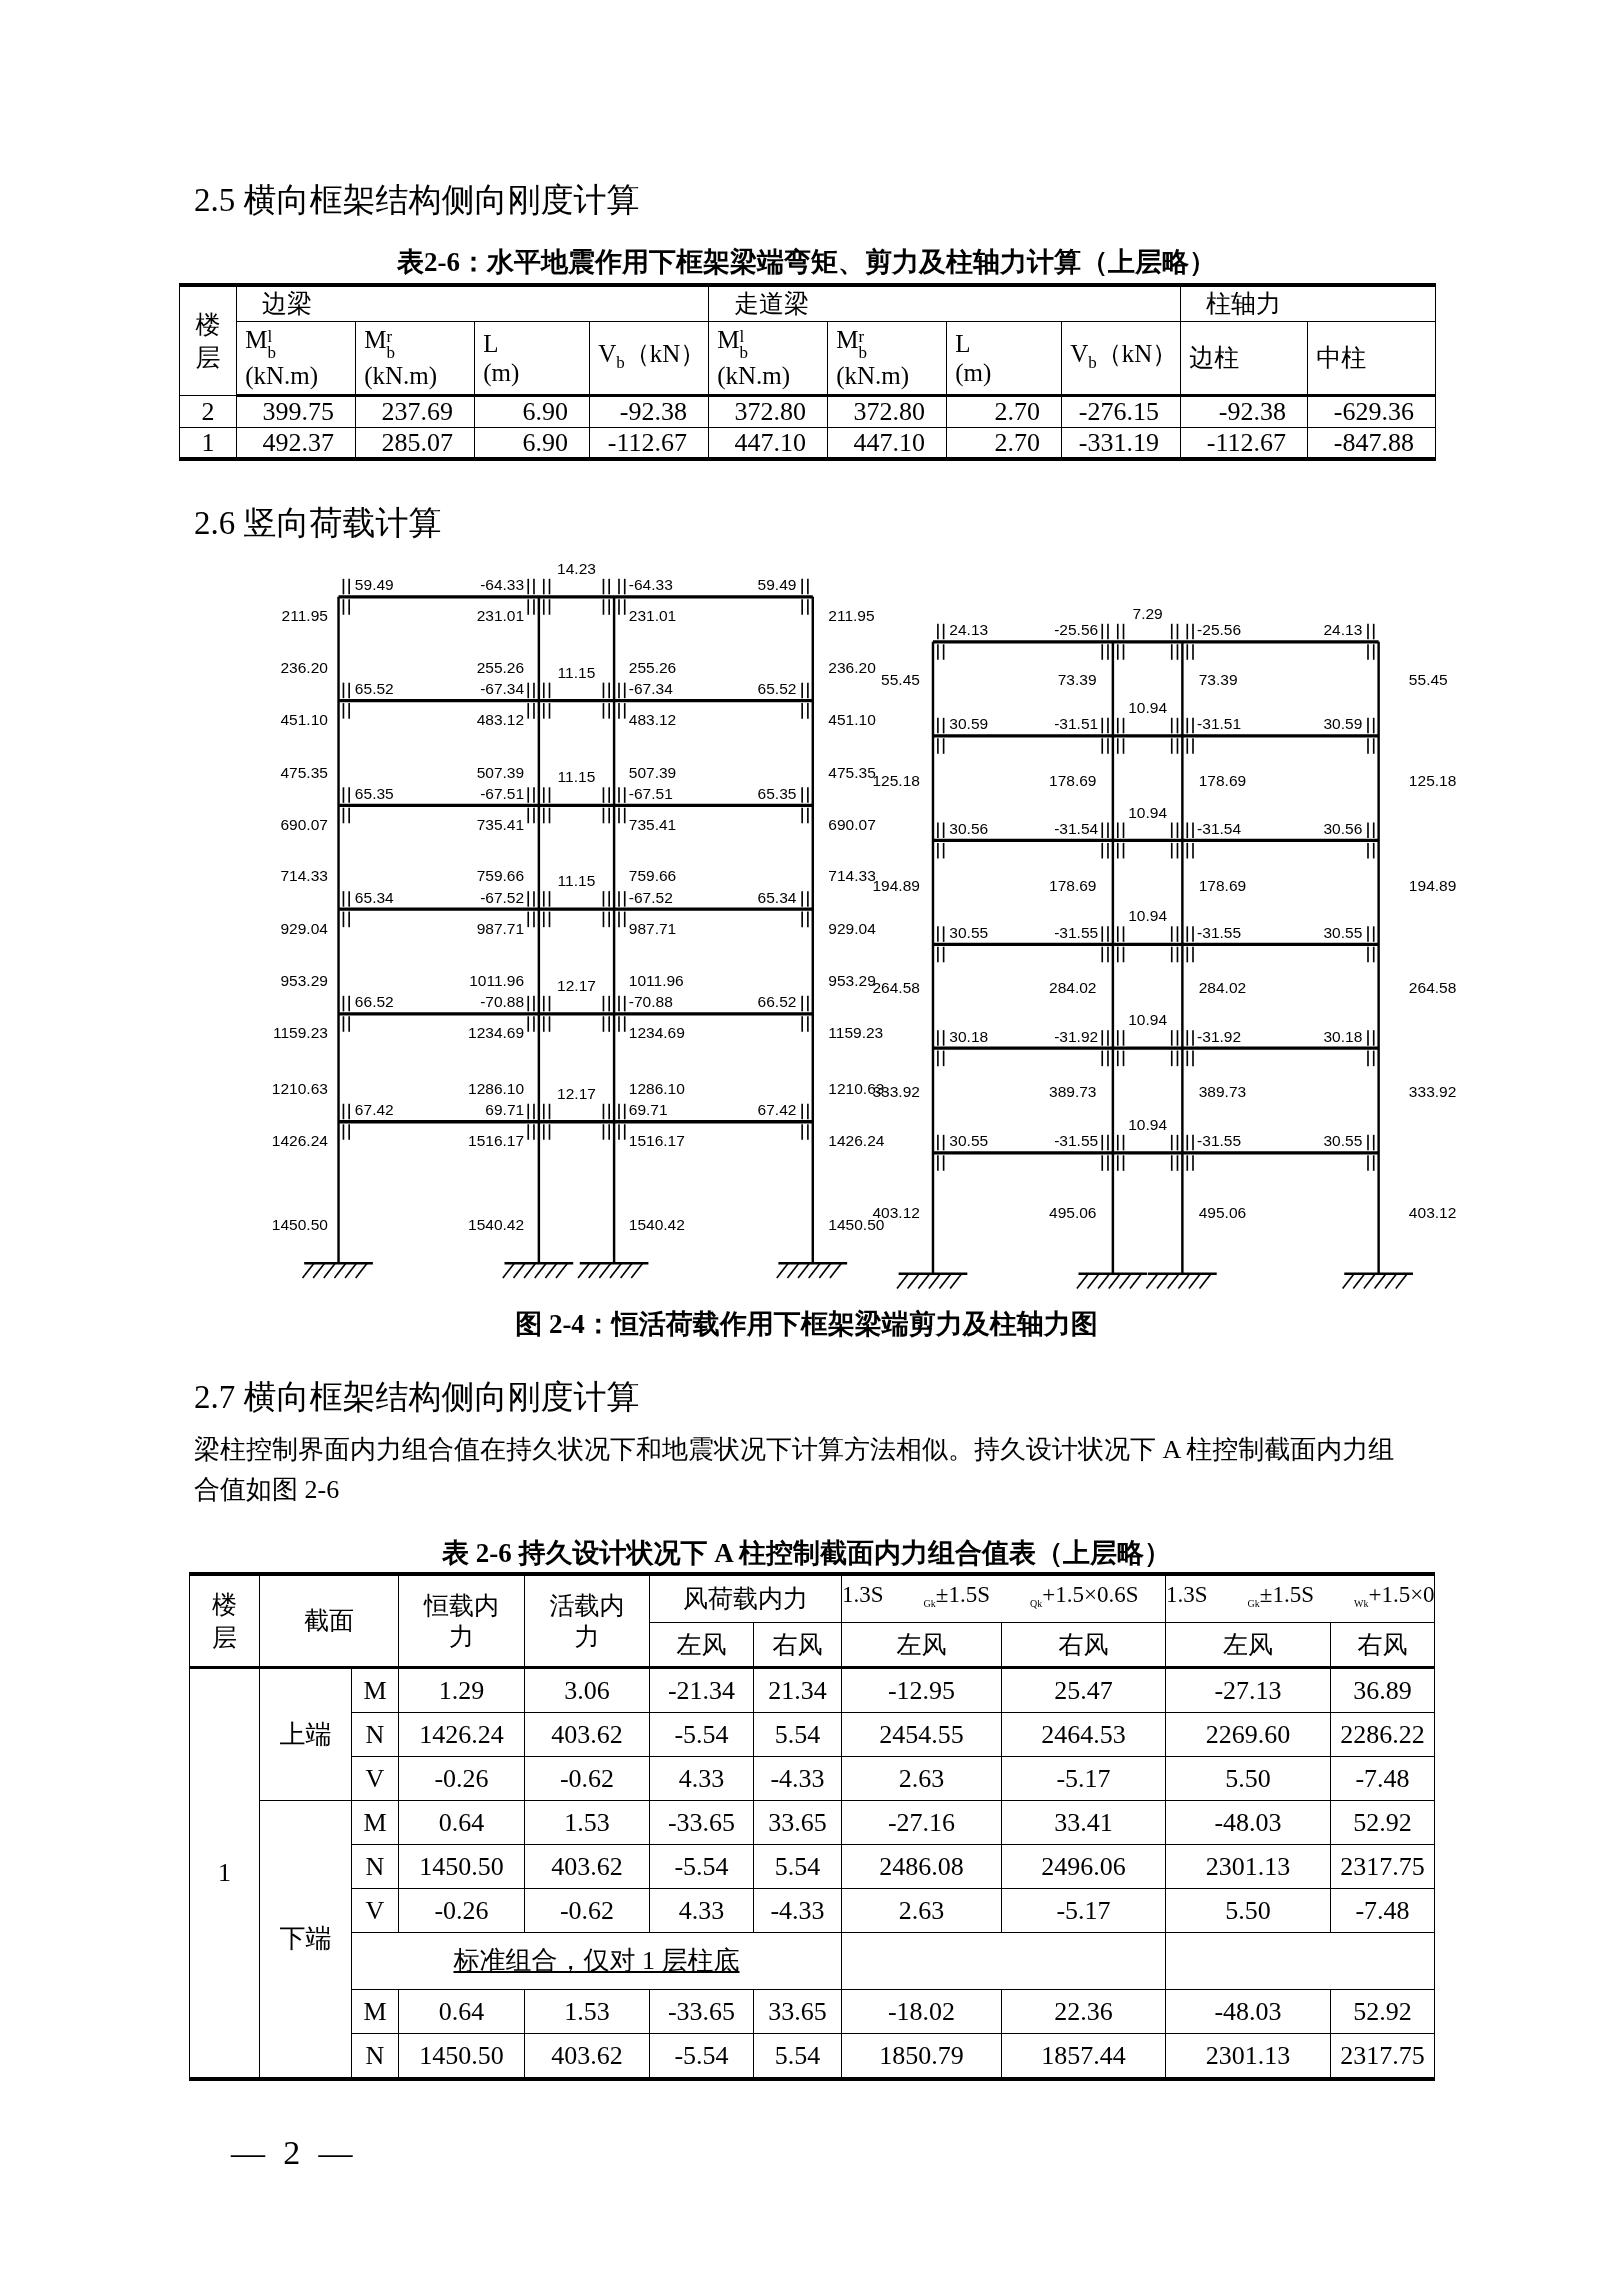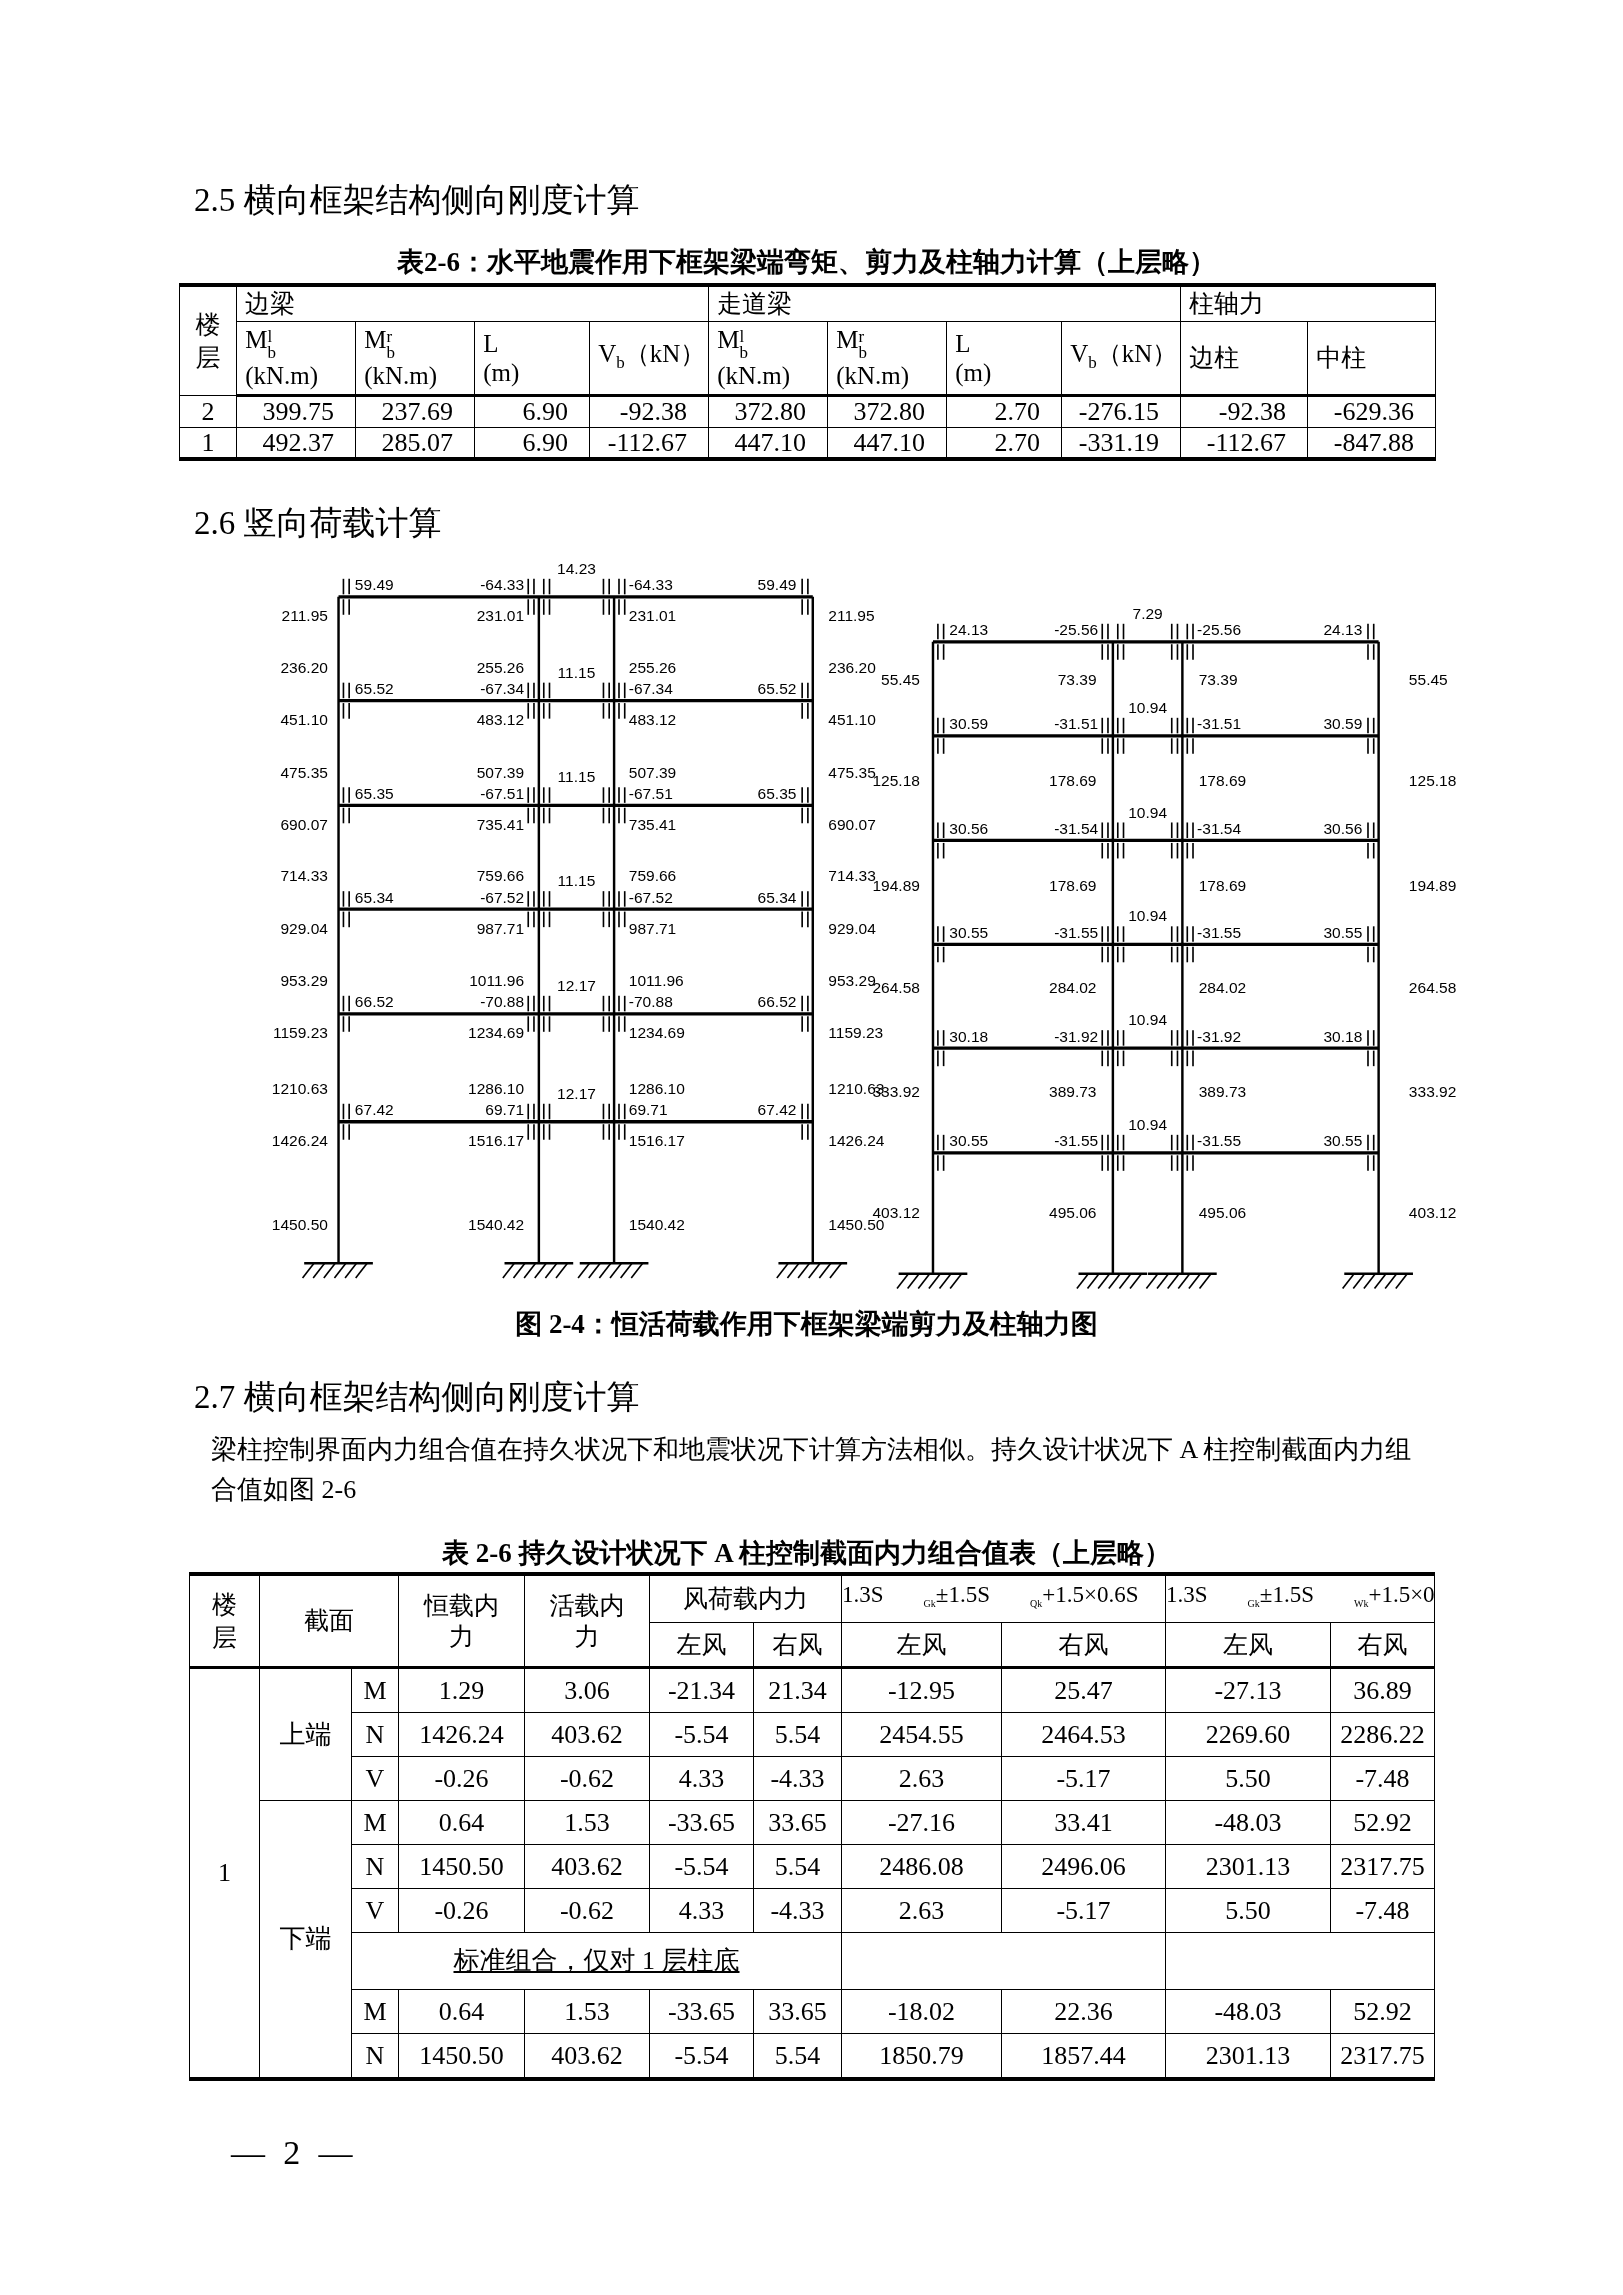--- a/index.html
+++ b/index.html
@@ -3,33 +3,33 @@
 <meta charset="utf-8">
 <style>
   html,body{margin:0;padding:0;}
   body{
     width:1623px;height:2295px;position:relative;background:#ffffff;color:#000;
     font-family:"Liberation Serif","DejaVu Serif",serif;
   }
   .abs{position:absolute;}
   .sec-heading{font-size:33px;font-weight:400;white-space:nowrap;margin-top:12px;}
   .caption{font-weight:700;font-size:27px;text-align:center;}
-  .para{font-size:26px;line-height:40px;margin-left:17px;}
+  .para{font-size:26px;line-height:40px;}
   .footer{font-size:34px;letter-spacing:4.9px;}
 
   
   table.doc{border-collapse:collapse;table-layout:fixed;
     border-top:4.9px solid #000;border-bottom:4.9px solid #000;}
   table.doc td,table.doc th{
     border:1.6px solid #000;font-weight:400;padding:0;overflow:hidden;
     font-size:25px;line-height:29.5px;vertical-align:middle;text-align:center;
   }
   
   #table1{width:1255px;}
-  #table1 .h1 th{height:34px;text-align:left;padding-left:8px;}
+  #table1 .h1 th{height:34px;text-align:left;padding-left:25px;}
   #table1 .h2 th{height:72px;text-align:left;padding-left:8.2px;vertical-align:middle;}
   #table1 .h2 th.hb{border-bottom:3.3px solid #000;}
   #table1 td.num{height:29.5px;text-align:right;padding-right:21px;font-size:26px;}
   #table1 td.fl{text-align:center;font-size:26px;}
   #table1 th.floorcell{text-align:center;padding-left:0;}
   .floorwrap{width:33px;margin:12px auto;line-height:33px;}
   .supsub{display:inline-block;vertical-align:-9.8px;text-align:left;}
   .supsub span{display:block;font-size:17px;line-height:16.4px;}
   sub.small{font-size:17px;}
   

